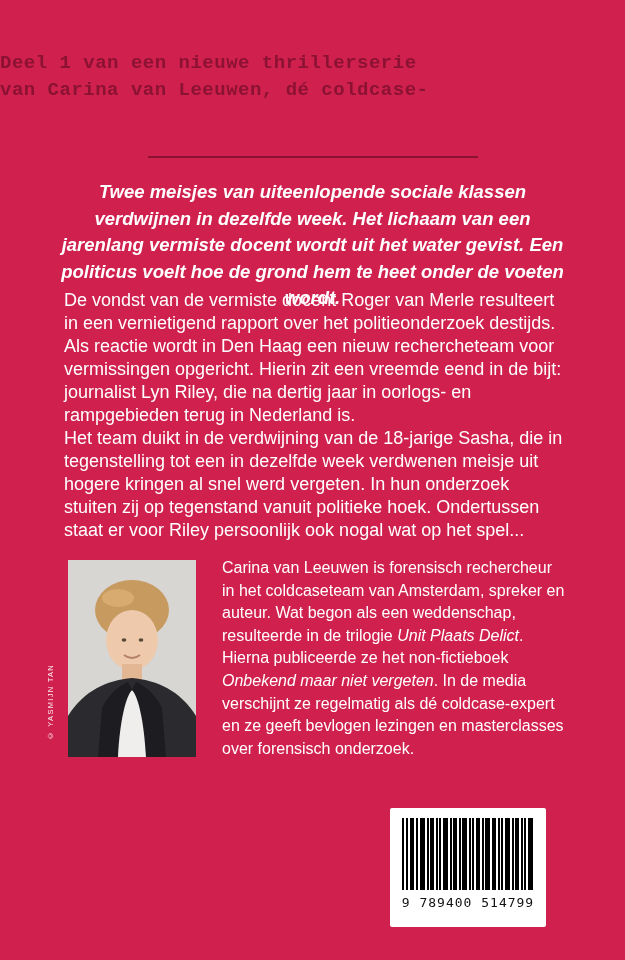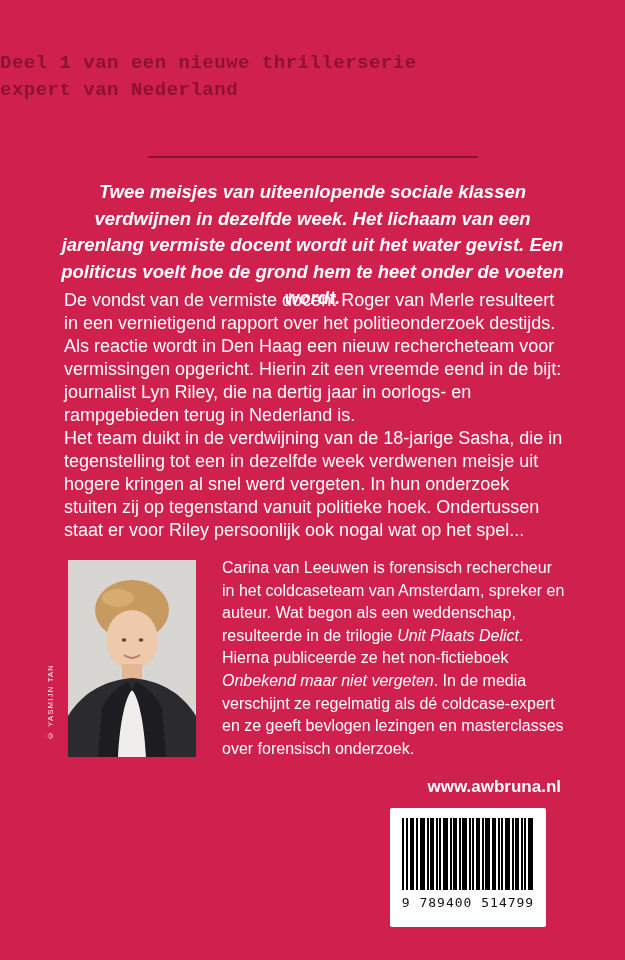--- a/index.html
+++ b/index.html
@@ -44,21 +44,21 @@
   .isbn { margin-top:5px; font-family:"DejaVu Sans Mono","Liberation Mono",monospace;
     font-size:13px; color:#111111; letter-spacing:1px; white-space:nowrap; }
 </style>
 </head>
 <body>
 
 <div class="cover">
 
   <header class="series-note">
     <div>Deel 1 van een nieuwe thrillerserie</div>
-    <div>expert van Nederland</div>
+    <div>van Carina van Leeuwen, dé coldcase-</div>
   </header>
 
   <div class="divider"></div>
 
   <p class="intro">Twee meisjes van uiteenlopende sociale klassen verdwijnen in dezelfde week. Het lichaam van een jarenlang vermiste docent wordt uit het water gevist. Een politicus voelt hoe de grond hem te heet onder de voeten wordt.</p>
 
   <div class="synopsis">
     <p>De vondst van de vermiste docent Roger van Merle resulteert in een vernietigend rapport over het politieonderzoek destijds. Als reactie wordt in Den Haag een nieuw rechercheteam voor vermissingen opgericht. Hierin zit een vreemde eend in de bijt: journalist Lyn Riley, die na dertig jaar in oorlogs- en rampgebieden terug in Nederland is.</p>
     <p>Het team duikt in de verdwijning van de 18-jarige Sasha, die in tegenstelling tot een in dezelfde week verdwenen meisje uit hogere kringen al snel werd vergeten. In hun onderzoek stuiten zij op tegenstand vanuit politieke hoek. Ondertussen staat er voor Riley persoonlijk ook nogal wat op het spel...</p>
   </div>
@@ -80,21 +80,20 @@
       <path d="M48,197 C50,158 58,134 64,130 C70,134 78,158 80,197 Z" fill="#efeeec"></path>
       <path d="M30,197 L34,148 C42,132 54,124 60,122 L64,130 C58,136 52,160 50,197 Z" fill="#1c1c21"></path>
       <path d="M98,197 L94,148 C86,132 74,124 68,122 L64,130 C70,136 76,160 78,197 Z" fill="#1c1c21"></path>
     </svg>
   </div>
 
   <p class="bio">
     <span>Carina van Leeuwen is forensisch rechercheur in het coldcaseteam van Amsterdam, spreker en auteur. Wat begon als een weddenschap, resulteerde in de trilogie </span><i>Unit Plaats Delict</i><span>. Hierna publiceerde ze het non-fictieboek </span><i>Onbekend maar niet vergeten</i><span>. In de media verschijnt ze regelmatig als dé coldcase-expert en ze geeft bevlogen lezingen en masterclasses over forensisch onderzoek.</span>
   </p>
 
-  <div class="website">www.awbruna.nl</div>
 
   <div class="barcode-box">
     <svg class="barcode-bars" viewBox="0 0 132 72" preserveAspectRatio="none">
       <rect x="0" y="0" width="2" height="72" fill="#000"></rect>
       <rect x="4" y="0" width="2" height="72" fill="#000"></rect>
       <rect x="8" y="0" width="4" height="72" fill="#000"></rect>
       <rect x="14" y="0" width="2" height="72" fill="#000"></rect>
       <rect x="18" y="0" width="5" height="72" fill="#000"></rect>
       <rect x="25" y="0" width="2" height="72" fill="#000"></rect>
       <rect x="28" y="0" width="4" height="72" fill="#000"></rect>

